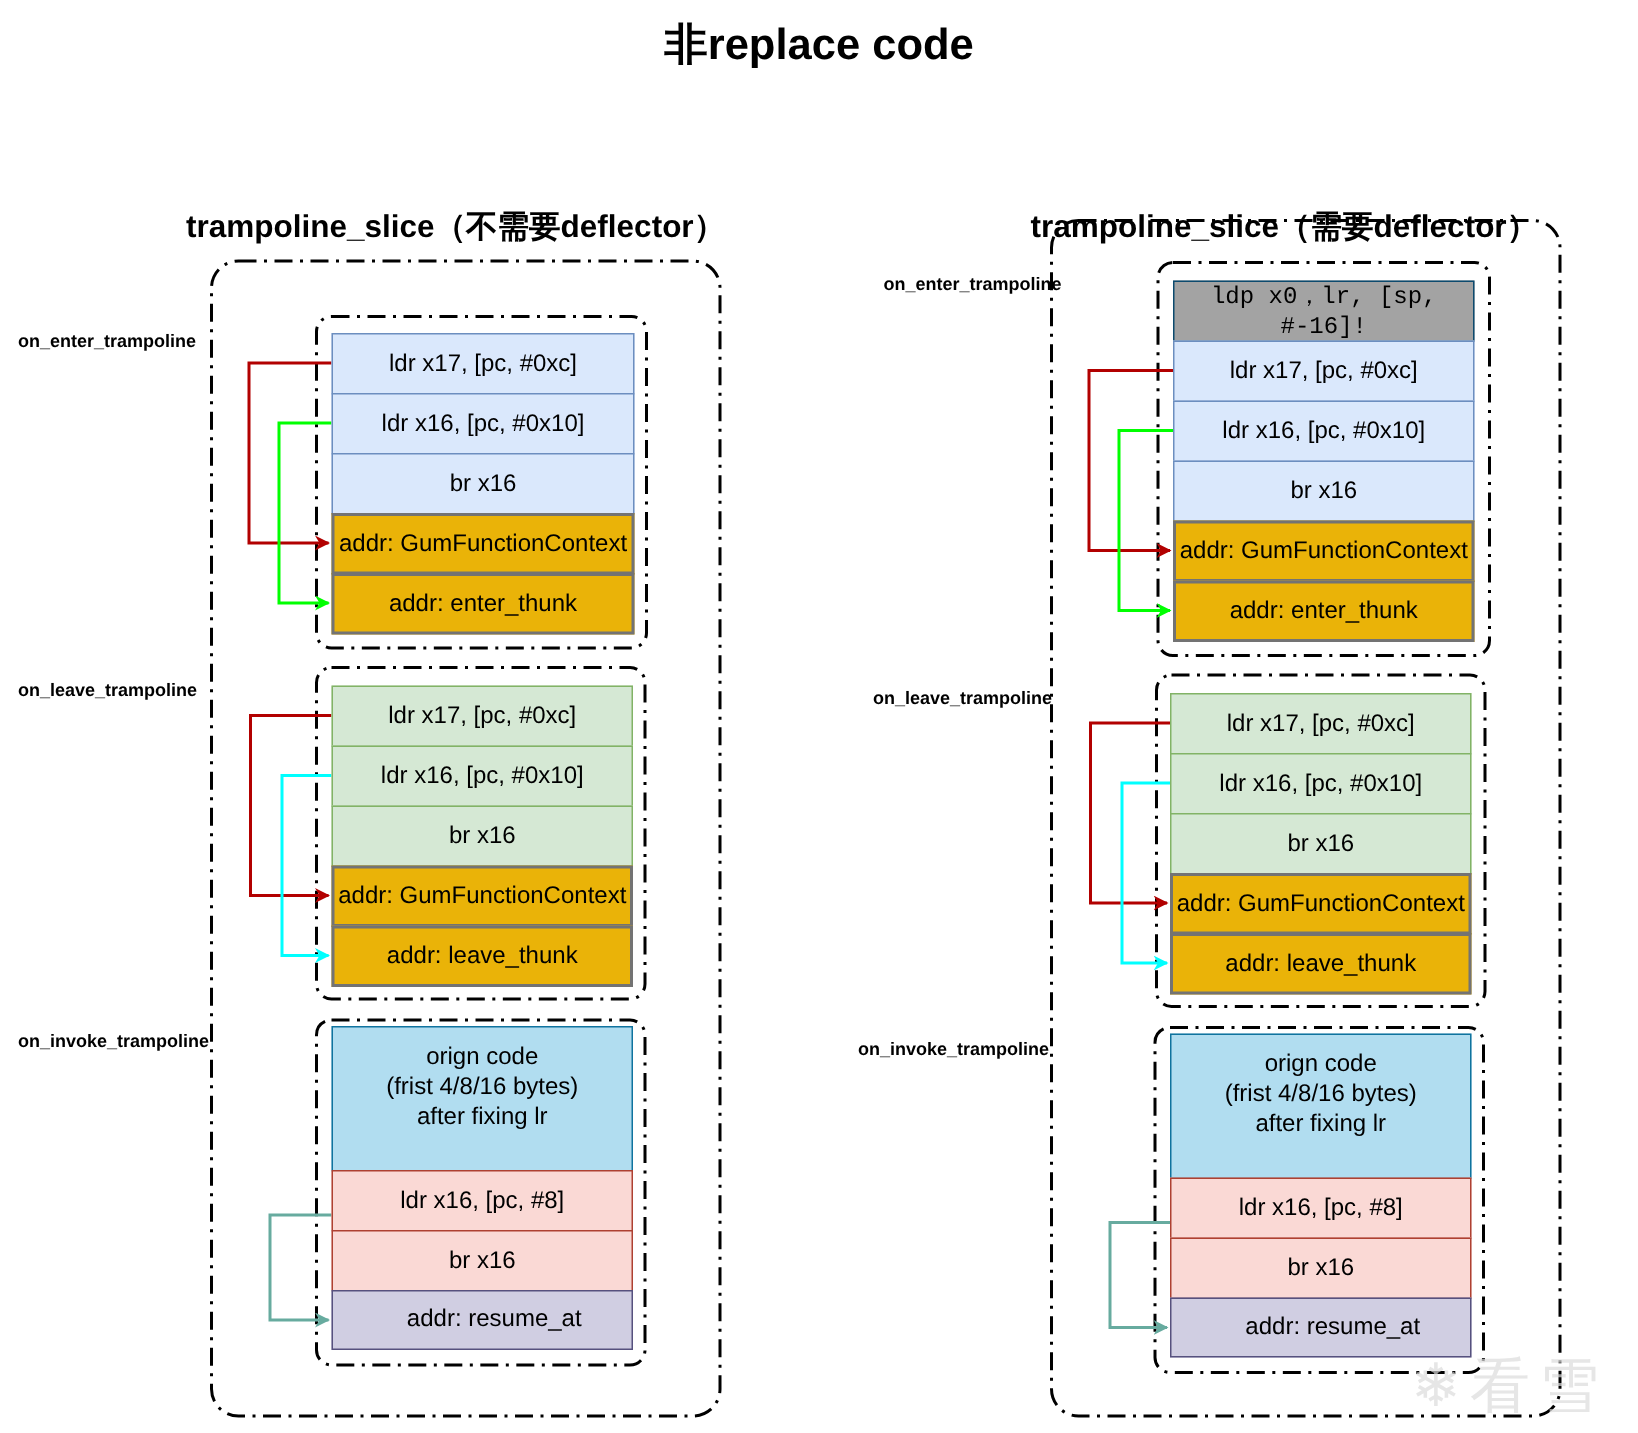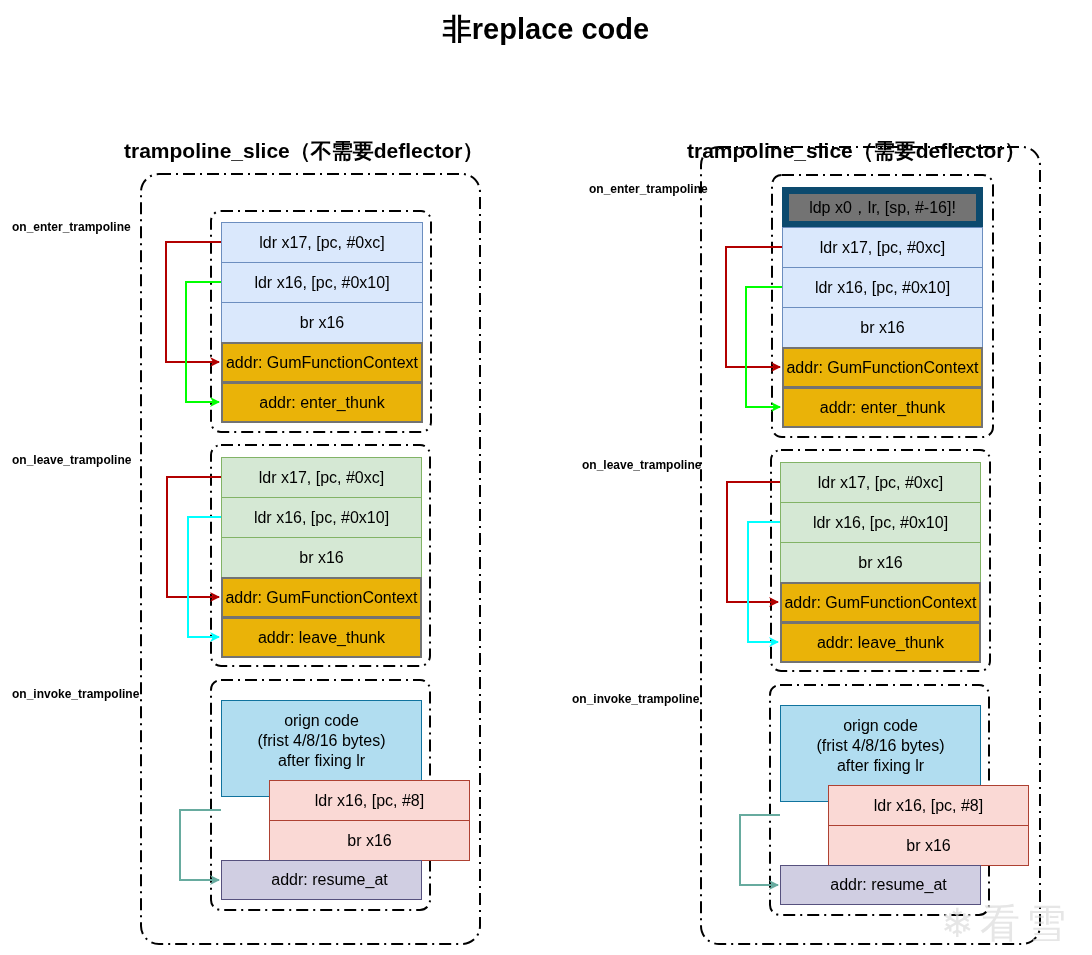--- a/index.html
+++ b/index.html
@@ -7,23 +7,23 @@
          font-family:"Liberation Sans", "DejaVu Sans", sans-serif; color:#000; }
   .abs { position:absolute; }
   .title { left:0; width:1092px; top:10px; text-align:center; font-size:29px; font-weight:bold; }
   .subtitle { font-size:21px; font-weight:bold; white-space:nowrap;margin-top:38px; }
   .label { font-size:12px; font-weight:bold; white-space:nowrap; }
   .cell { position:absolute; box-sizing:border-box; display:flex; align-items:center; justify-content:center;
           text-align:center; font-size:16px; line-height:20px; }
   .blue { background:#dae8fc; border:1px solid #6c8ebf; }
   .orange { background:#eab308; border:2px solid #737373; }
   .green { background:#d5e8d4; border:1px solid #82b366; }
-  .purple { background:#737373; border:7px solid #0c4a6e; }
-  .sky { background:#b1ddf0; border:1px solid #10739e;margin-top:16px; }
-  .pink { background:#fad9d5; border:1px solid #ae4132;margin-left:48px; }
+  .purple { background:#a3a3a3; border:1px solid #0c4a6e;font-family:Liberation Mono, monospace; }
+  .sky { background:#b1ddf0; border:1px solid #10739e; }
+  .pink { background:#fad9d5; border:1px solid #ae4132; }
   .lav { background:#d0cee2; border:1px solid #56517e;padding-left:16px; }
   svg.overlay { position:absolute; left:0; top:0; pointer-events:none; }
   .watermark { right:20px; bottom:4px; font-size:40px; color:rgba(220,220,220,0.7); letter-spacing:6px; }
 </style>
 </head>
 <body>
 
 <div class="abs title">非replace code</div>
 
 <div class="abs subtitle" style="left:124px; top:99px;">trampoline_slice（不需要deflector）</div>

